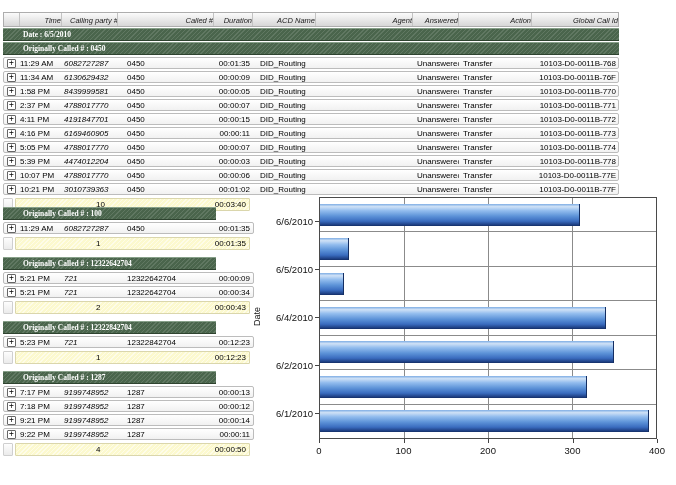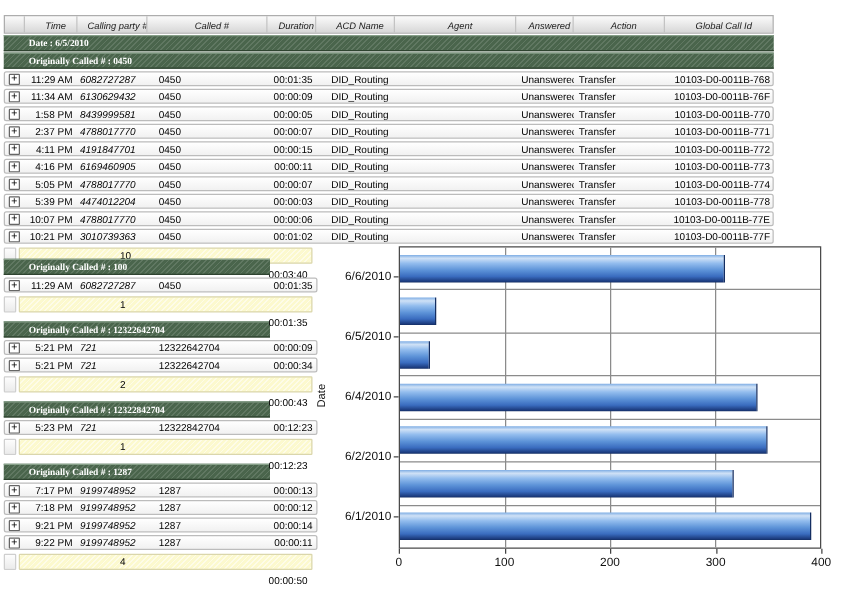--- a/index.html
+++ b/index.html
@@ -4,30 +4,30 @@
 <style>
   html,body{margin:0;padding:0;background:#fff;}
   .screen{position:relative;width:676px;height:485px;background:#fff;overflow:hidden;
           font-family:"Liberation Sans",sans-serif;font-size:8px;color:#000;}
 
   
   .top-table{position:absolute;left:3px;top:12px;width:616px;}
   .header-row{display:flex;height:15px;border:1px solid #adadad;box-sizing:border-box;
               background:linear-gradient(#fbfbfb,#d7d7d7);}
   .header-row .cell{border-right:1px solid #c3c3c3;font-style:italic;font-size:7.5px;color:#1a1a1a;
-                    padding:3px 0 0 8px;text-align:center;white-space:nowrap;overflow:hidden;box-sizing:border-box;}
+                    padding:3px 0 0 8px;text-align:right;white-space:nowrap;overflow:hidden;box-sizing:border-box;}
   .header-row .cell:last-child{border-right:none;flex:1;}
 
   .cell{box-sizing:border-box;white-space:nowrap;overflow:hidden;}
   .c-exp{width:16px;padding-left:3px;}
-  .c-time{width:42px;text-align:right;padding-right:4px;}
+  .c-time{width:42px;padding-right:4px;}
   .c-calling{width:56px;padding-left:2px;font-style:italic;}
   .c-called{width:96px;padding-left:9px;}
   .c-dur{width:39px;text-align:right;padding-right:3px;}
-  .c-acd{width:63px;padding-left:7px;text-align:center;}
+  .c-acd{width:63px;padding-left:7px;}
   .c-agent{width:97px;}
   .c-ans{width:46px;padding-left:4px;}
   .c-act{width:73px;padding-left:4px;}
   .c-gid{width:86px;text-align:right;padding-right:2px;}
 
   .band{height:13px;line-height:11px;margin-top:1px;box-sizing:border-box;
         background-color:#4a654c;
         background-image:repeating-linear-gradient(135deg,rgba(255,255,255,.12) 0 1px,transparent 1px 3px);
         color:#fff;font-weight:bold;font-size:7.5px;padding-left:20px;
         border-top:1px solid #87a089;border-bottom:1px solid #2e432f;font-family:Liberation Serif, serif;}
@@ -38,21 +38,21 @@
               padding:0;text-align:center;color:#000;border-radius:1px;box-sizing:border-box;
               font-family:"DejaVu Sans Mono",monospace;cursor:pointer;}
 
   .sumrow{display:flex;height:13px;margin-top:3px;}
   .sum-stub{width:10px;border:1px solid #cfcfcf;border-radius:1px;margin-right:2px;box-sizing:border-box;
             background:linear-gradient(#fdfdfd,#ebebeb);}
   .sum-band{position:relative;width:235px;border:1px solid #dad6ac;border-radius:1px;box-sizing:border-box;
             background-color:#fcf9ce;
             background-image:repeating-linear-gradient(135deg,rgba(255,255,255,.55) 0 1px,transparent 1px 3px);}
   .sum-count{position:absolute;left:80px;top:1px;}
-  .sum-total{position:absolute;right:3px;top:16px;}
+  .sum-total{position:absolute;right:3px;top:1px;}
 
   
   .left-col{position:absolute;left:3px;top:206px;width:252px;}
   .section{margin-bottom:7px;width:251px;}
   .section .band{width:213px;}
 
   
   .chart{position:absolute;left:250px;top:197px;width:426px;}
   .chart-body{display:flex;align-items:flex-start;}
   .ydate{width:13px;height:240px;display:flex;align-items:center;justify-content:center;}

